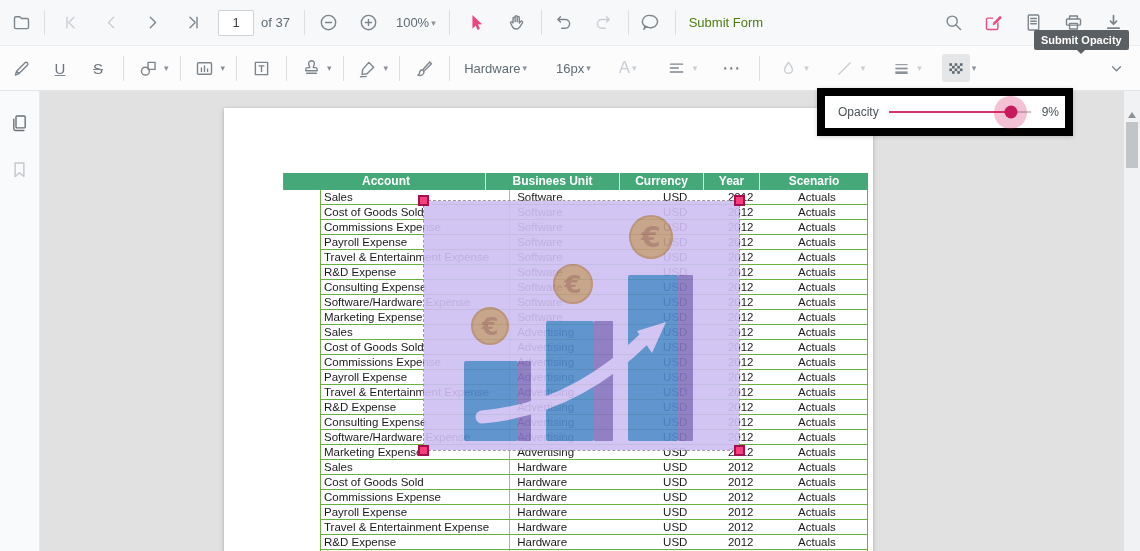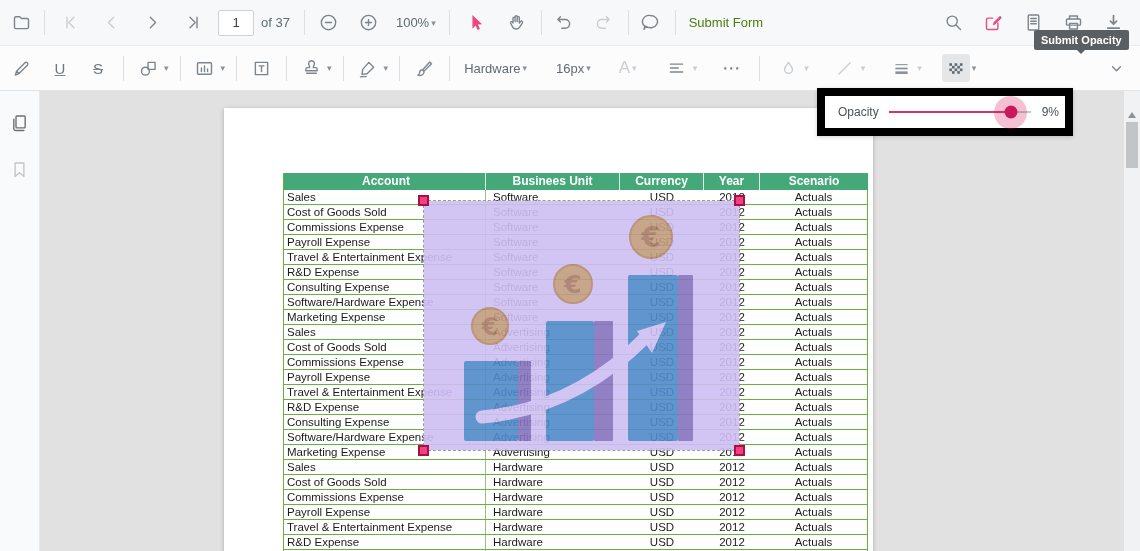--- a/index.html
+++ b/index.html
@@ -46,21 +46,21 @@
   #scroll-thumb { position:absolute; top:31px; left:2px; width:12px; height:46px; background:#c2c5c8; }
 
   
   #page { position:absolute; left:183px; top:17px; width:649px; height:560px;
           background:#ffffff; box-shadow:0 1px 4px rgba(0,0,0,.25); }
   #dtable { position:absolute; left:59px; top:65px; width:585px; font-size:11.5px; color:#1b1b1b; }
   #thead { display:flex; height:17px; background:#44a878; color:#fff;
            font-weight:bold; font-size:12px; line-height:17px; text-align:center; }
   #thead .hc { border-right:1px solid rgba(255,255,255,.85); }
   #thead .hc:last-child { border-right:none; }
-  .t-row { display:flex; height:15px; line-height:14px; border-bottom:1.5px solid #69b03e; }
+  .t-row { display:flex; height:15px; line-height:14px; border-bottom:1.5px solid #69b03e;margin-left:37px; }
   .t-cell { white-space:nowrap; overflow:visible; }
   .c-account { width:203px; padding-left:3px; border-left:1.5px solid #69b03e;
                border-right:1px solid #9cc27e; }
   .c-unit    { width:134px; padding-left:7px; }
   .c-curr    { width:84px;  text-align:center; }
   .c-year    { width:56px;  text-align:center; }
   .c-scen    { width:108px; text-align:center; border-right:1.5px solid #69b03e; }
 
   
   #annotation { position:absolute; left:199px; top:92px; width:317px; height:251px;

